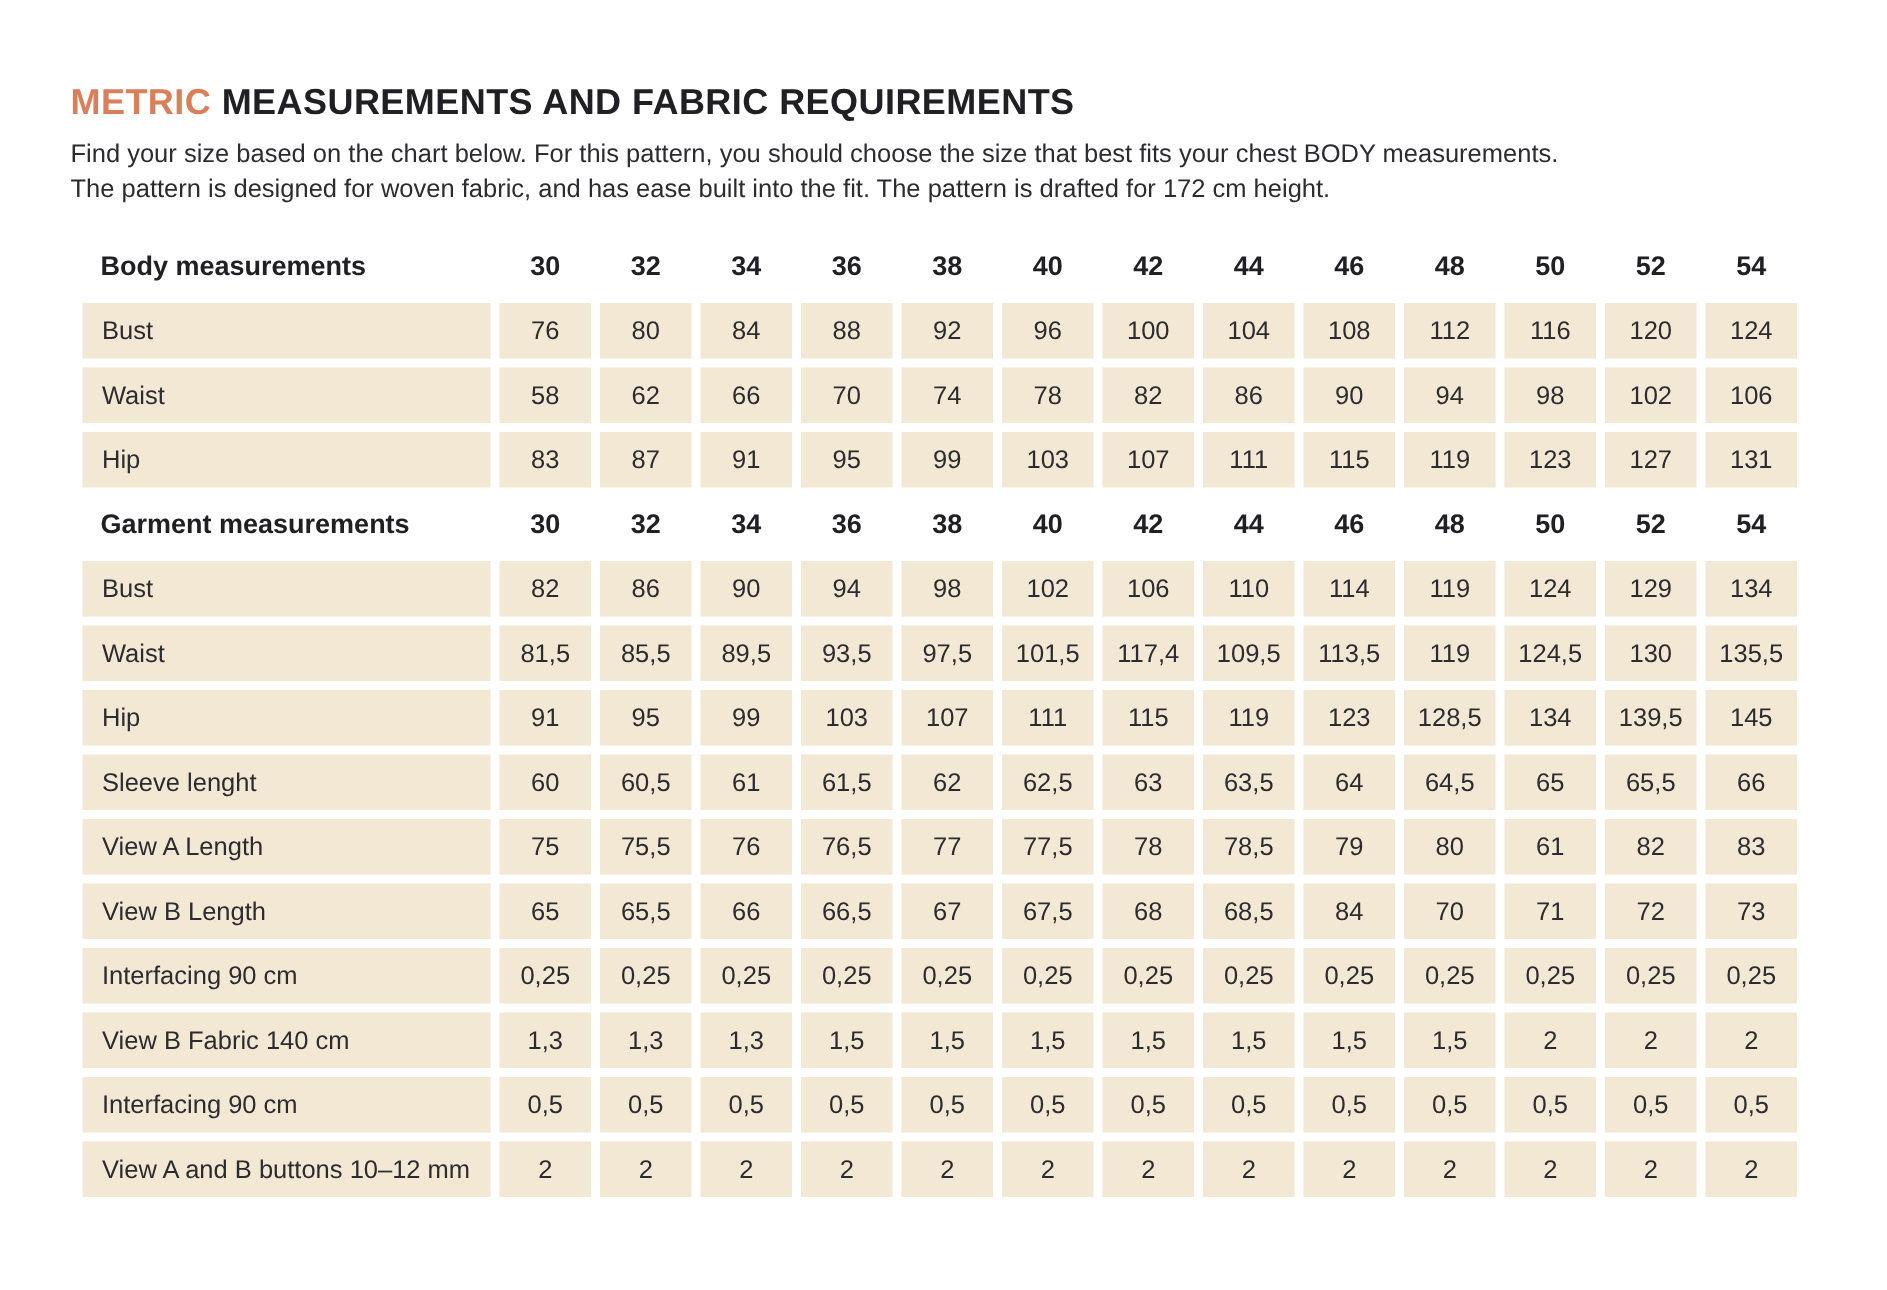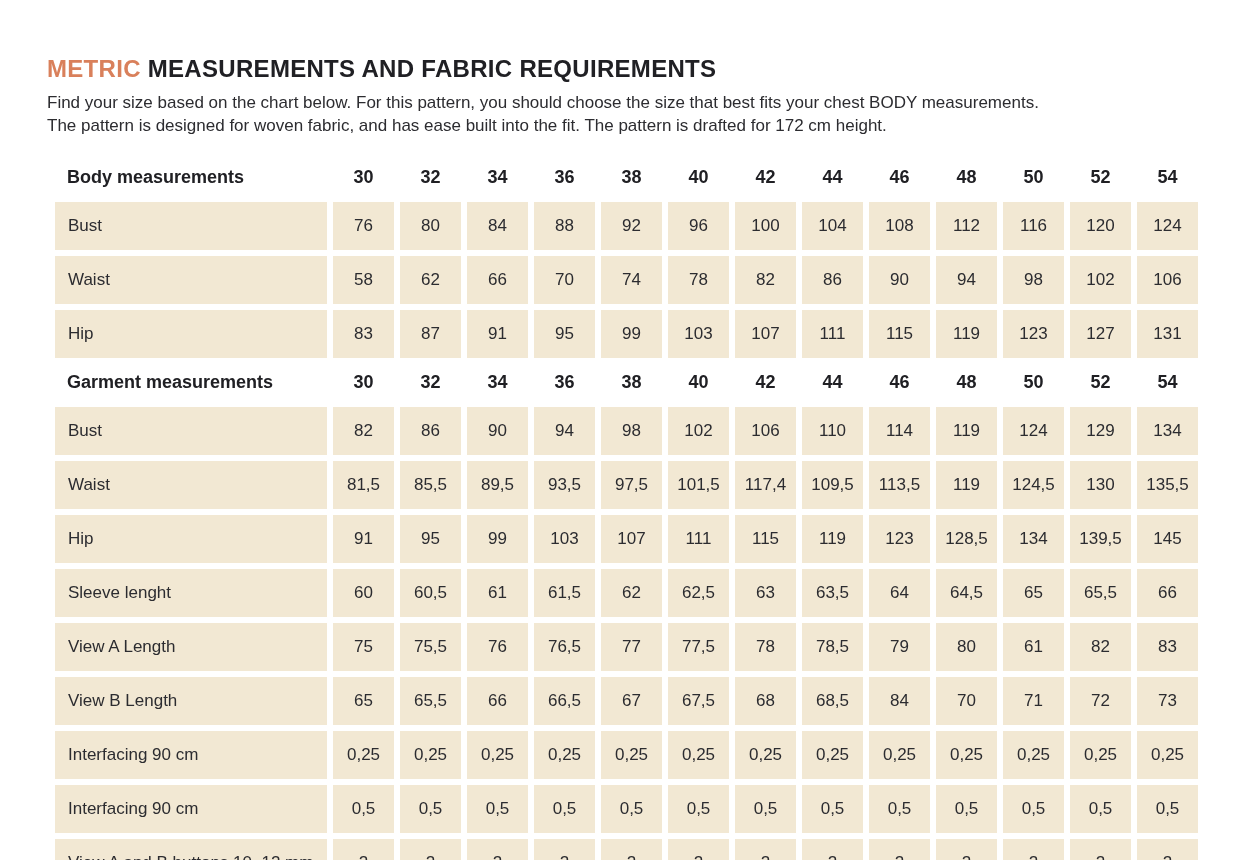--- a/index.html
+++ b/index.html
@@ -51,21 +51,21 @@
     height: 37px;
     font-size: 18px;
     font-weight: 700;
     color: #202024;
     background: transparent;
   }
   th.header-label { text-align: left; padding-left: 12px; }
   th.size-head    { text-align: center; }
   td.label-cell {
     background: var(--cell, #f2e8d3);
-    height: 48px;
+    height: 37px;
     text-align: left;
     padding-left: 13px;
   }
   td.value-cell {
     background: var(--cell, #f2e8d3);
     height: 31px;
     text-align: center;
   }
 </style>
 </head>
@@ -282,20 +282,36 @@
           <td class="value-cell">0,25</td>
           <td class="value-cell">0,25</td>
           <td class="value-cell">0,25</td>
           <td class="value-cell">0,25</td>
           <td class="value-cell">0,25</td>
           <td class="value-cell">0,25</td>
           <td class="value-cell">0,25</td>
           <td class="value-cell">0,25</td>
         </tr>
         <tr>
+          <td class="label-cell">View B Fabric 140 cm</td>
+          <td class="value-cell">1,3</td>
+          <td class="value-cell">1,3</td>
+          <td class="value-cell">1,3</td>
+          <td class="value-cell">1,5</td>
+          <td class="value-cell">1,5</td>
+          <td class="value-cell">1,5</td>
+          <td class="value-cell">1,5</td>
+          <td class="value-cell">1,5</td>
+          <td class="value-cell">1,5</td>
+          <td class="value-cell">1,5</td>
+          <td class="value-cell">2</td>
+          <td class="value-cell">2</td>
+          <td class="value-cell">2</td>
+        </tr>
+        <tr>
           <td class="label-cell">Interfacing 90 cm</td>
           <td class="value-cell">0,5</td>
           <td class="value-cell">0,5</td>
           <td class="value-cell">0,5</td>
           <td class="value-cell">0,5</td>
           <td class="value-cell">0,5</td>
           <td class="value-cell">0,5</td>
           <td class="value-cell">0,5</td>
           <td class="value-cell">0,5</td>
           <td class="value-cell">0,5</td>

